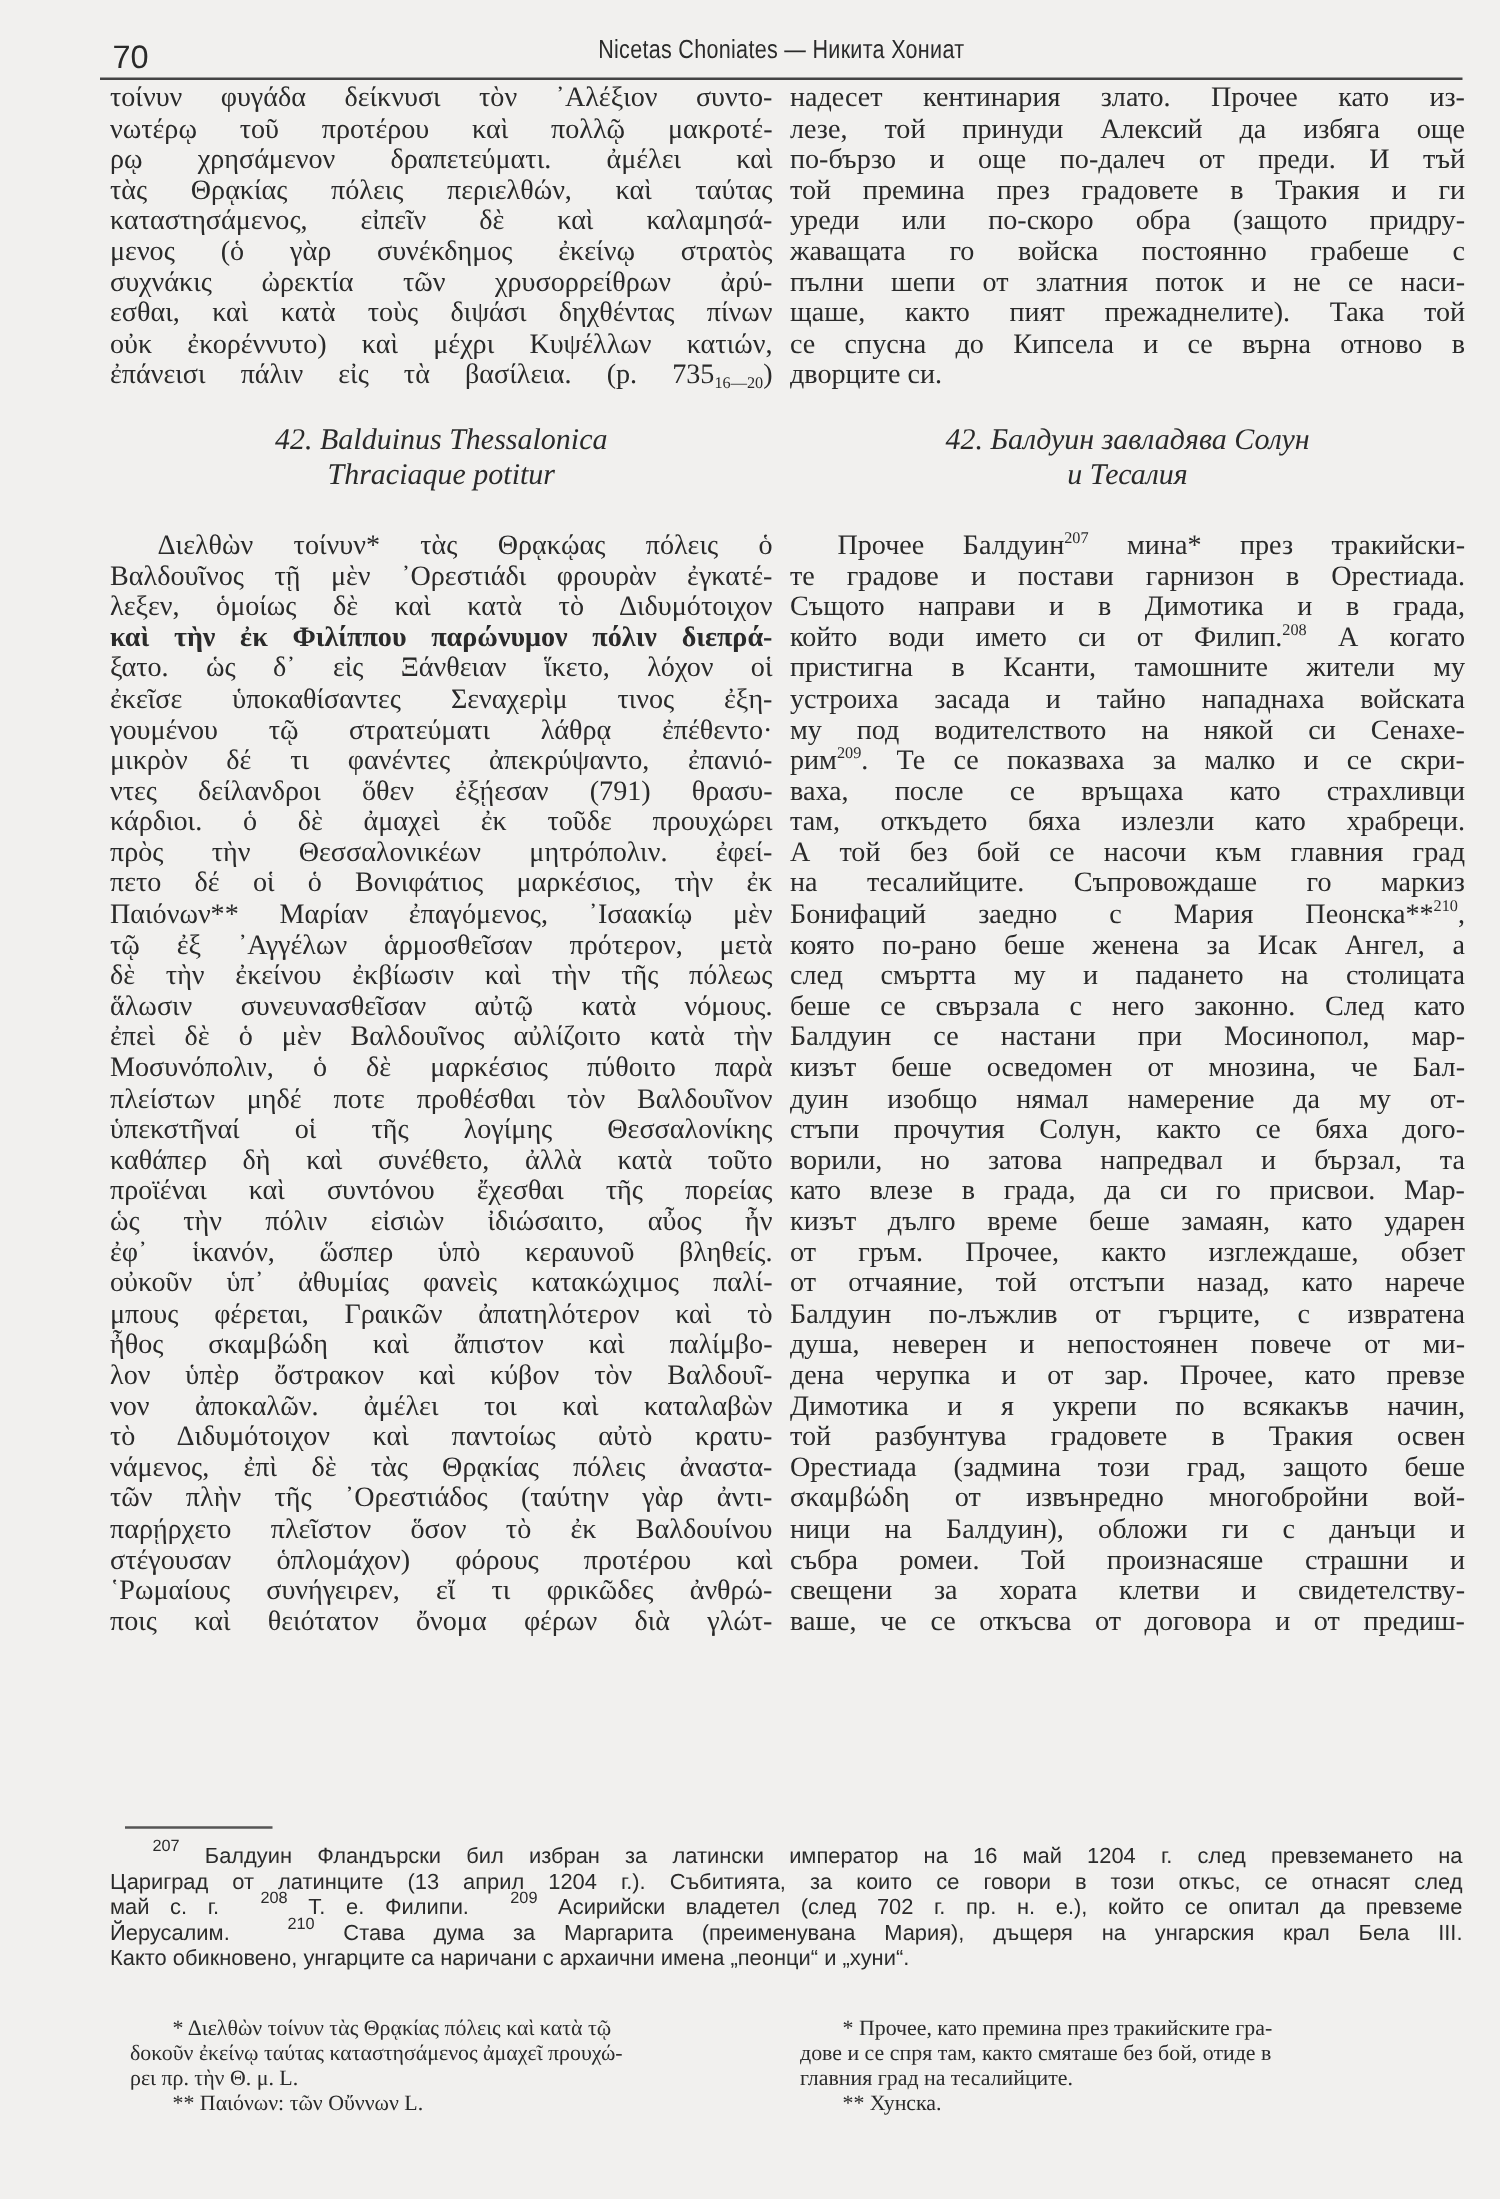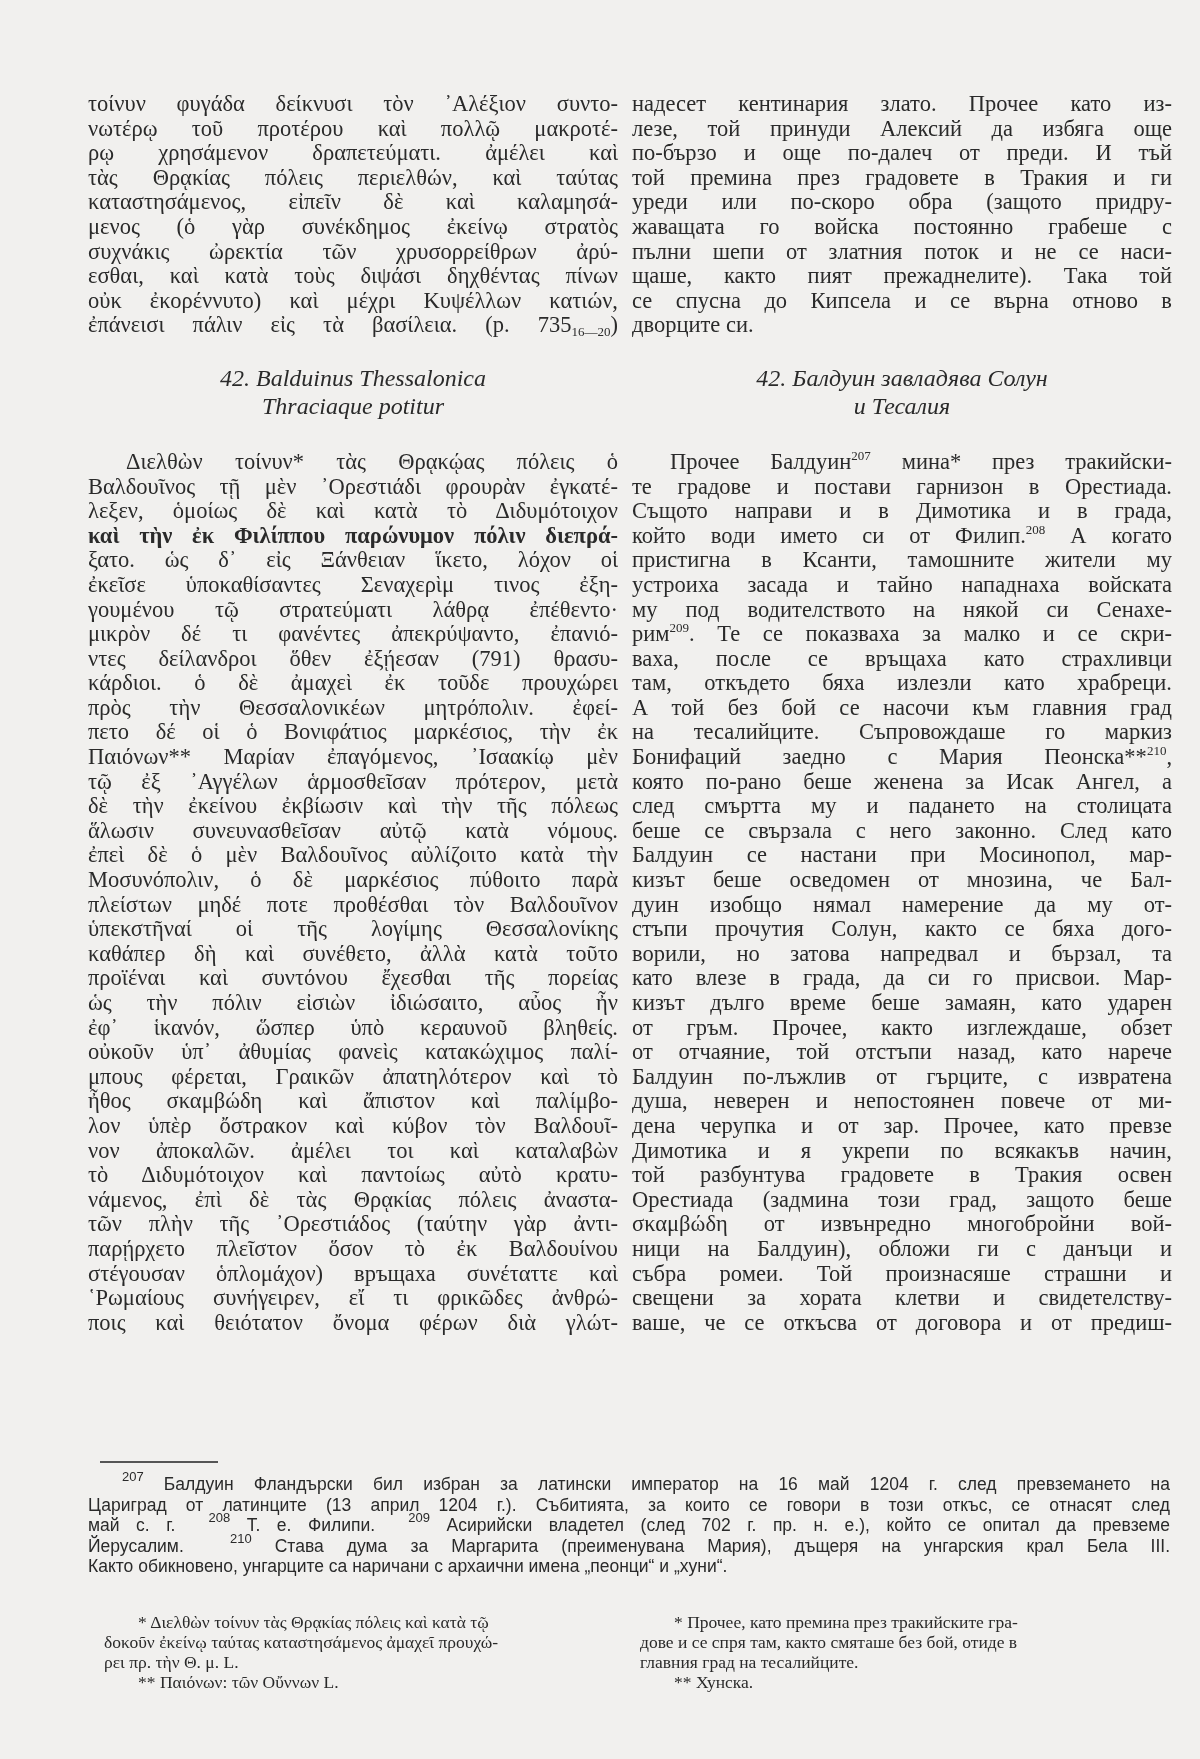--- a/index.html
+++ b/index.html
@@ -18,21 +18,21 @@
   .page-num {
     position: absolute; left: 10px; top: 8px;
     font-size: 26px; font-family: "Liberation Sans Narrow", "Liberation Sans", sans-serif;
   }
   .running-head {
     position: absolute; left: 0; right: 0; top: 6px; text-align: center;
     font-size: 21px; font-family: "Liberation Sans", sans-serif; letter-spacing: 0.3px;
     transform: scaleX(0.82); transform-origin: 50% 50%;
   }
   .col {
-    position: absolute; top: 92px; width: 530px;
+    position: absolute; top: 66px; width: 530px;
     font-size: 22.5px; line-height: 24.6px; text-align: justify;
   }
   .col.left { left: 88px; }
   .col.right { left: 632px; width: 540px; }
   .col .line { display: block; white-space: nowrap; text-align-last: justify; text-align: justify; }
   .col .line.last { text-align-last: left; }
   .col .line.indent { padding-left: 38px; }
   .heading {
     text-align: center; font-style: italic; font-size: 24px; line-height: 28px;
     margin: 26px 0 30px 0;
@@ -58,20 +58,24 @@
   .app.left { left: 104px; }
   .app.right { left: 640px; width: 530px; }
   .app .al { display: block; white-space: nowrap; }
   .app .al.indent { padding-left: 34px; }
 </style>
 </head>
 <body>
 
 <div class="page">
 
+  <div class="header">
+    <span class="page-num">70</span>
+    <div class="running-head">Nicetas Choniates — Никита Хониат</div>
+  </div>
 
   <div class="col left">
     <div>
       <span class="line" style="display: block;">τοίνυν φυγάδα δείκνυσι τὸν ᾿Αλέξιον συντο-</span>
       <span class="line" style="display: block;">νωτέρῳ τοῦ προτέρου καὶ πολλῷ μακροτέ-</span>
       <span class="line" style="display: block;">ρῳ χρησάμενον δραπετεύματι. ἀμέλει καὶ</span>
       <span class="line" style="display: block;">τὰς Θρᾳκίας πόλεις περιελθών, καὶ ταύτας</span>
       <span class="line" style="display: block;">καταστησάμενος, εἰπεῖν δὲ καὶ καλαμησά-</span>
       <span class="line" style="display: block;">μενος (ὁ γὰρ συνέκδημος ἐκείνῳ στρατὸς</span>
       <span class="line" style="display: block;">συχνάκις ὠρεκτία τῶν χρυσορρείθρων ἀρύ-</span>
@@ -115,21 +119,21 @@
       <span class="line" style="display: block;">ἐφ᾿ ἱκανόν, ὥσπερ ὑπὸ κεραυνοῦ βληθείς.</span>
       <span class="line" style="display: block;">οὐκοῦν ὑπ᾿ ἀθυμίας φανεὶς κατακώχιμος παλί-</span>
       <span class="line" style="display: block;">μπους φέρεται, Γραικῶν ἀπατηλότερον καὶ τὸ</span>
       <span class="line" style="display: block;">ἦθος σκαμβώδη καὶ ἄπιστον καὶ παλίμβο-</span>
       <span class="line" style="display: block;">λον ὑπὲρ ὄστρακον καὶ κύβον τὸν Βαλδουῖ-</span>
       <span class="line" style="display: block;">νον ἀποκαλῶν. ἀμέλει τοι καὶ καταλαβὼν</span>
       <span class="line" style="display: block;">τὸ Διδυμότοιχον καὶ παντοίως αὐτὸ κρατυ-</span>
       <span class="line" style="display: block;">νάμενος, ἐπὶ δὲ τὰς Θρᾳκίας πόλεις ἀναστα-</span>
       <span class="line" style="display: block;">τῶν πλὴν τῆς ᾿Ορεστιάδος (ταύτην γὰρ ἀντι-</span>
       <span class="line" style="display: block;">παρῄρχετο πλεῖστον ὅσον τὸ ἐκ Βαλδουίνου</span>
-      <span class="line" style="display: block;">στέγουσαν ὁπλομάχον) връщаха συνέταττε καὶ</span>
+      <span class="line" style="display: block;">στέγουσαν ὁπλομάχον) φόρους προτέρου καὶ</span>
       <span class="line" style="display: block;">῾Ρωμαίους συνήγειρεν, εἴ τι φρικῶδες ἀνθρώ-</span>
       <span class="line" style="display: block;">ποις καὶ θειότατον ὄνομα φέρων διὰ γλώτ-</span>
     </div>
   </div>
 
   <div class="col right">
     <div>
       <span class="line" style="display: block;">надесет кентинария злато. Прочее като из-</span>
       <span class="line" style="display: block;">лезе, той принуди Алексий да избяга още</span>
       <span class="line" style="display: block;">по-бързо и още по-далеч от преди. И тъй</span>

